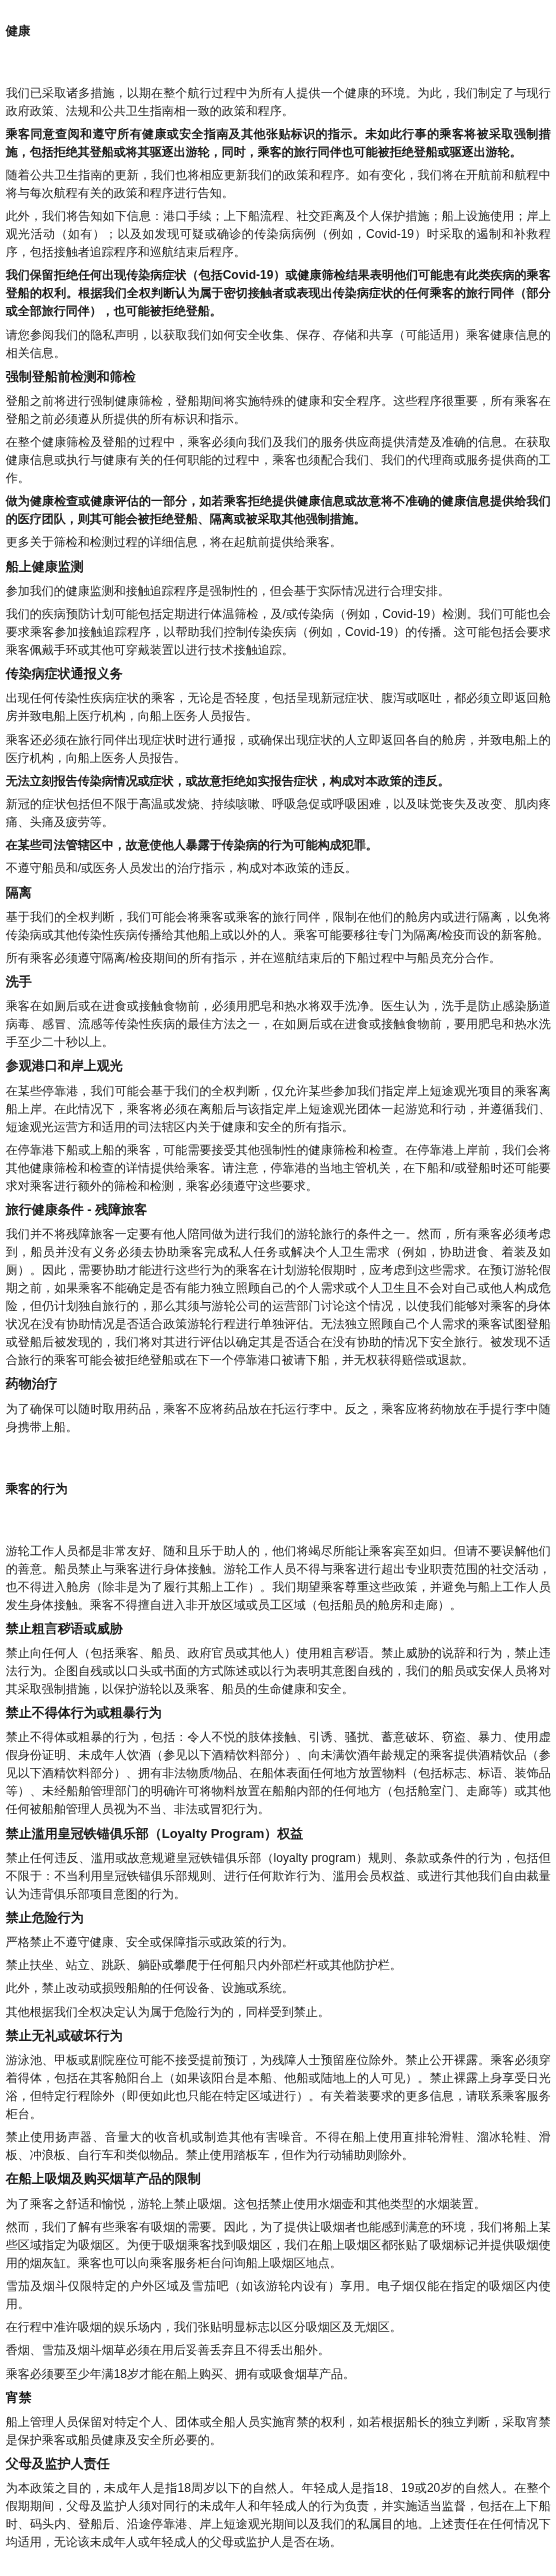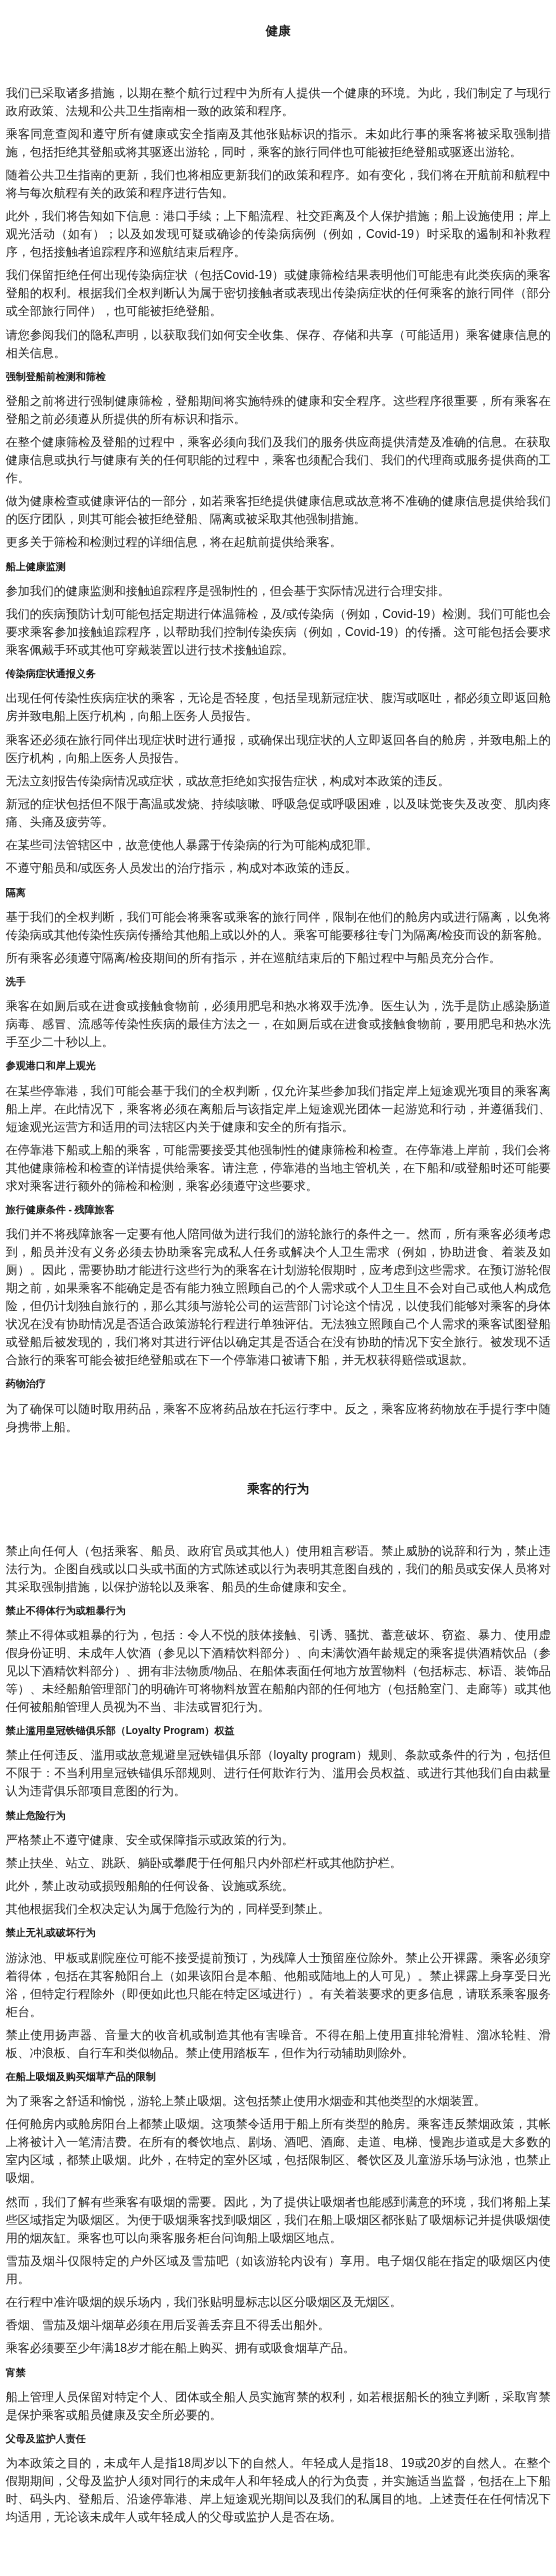--- a/index.html
+++ b/index.html
@@ -17,34 +17,34 @@
   }
   .doc p {
     font-size: 12px;
     line-height: 18px;
     margin: 5.2px 0;
     text-align: justify;
     text-justify: inter-ideograph;
     word-break: break-all;
   }
   .doc p.bold {
-    font-weight: 400;
+    font-weight: 700;
   }
   .doc h2 {
-    font-size: 10px;
+    font-size: 13px;
     line-height: 18px;
     margin: 6.2px 0;
     font-weight: 700;
   }
   .doc h1 {
     font-size: 12.4px;
     line-height: 18px;
     margin: 44px 0;
     font-weight: 700;
-    text-align: center;
+    text-align: left;
   }
   .doc h1:first-child {
     margin-top: 21.6px;
   }
 </style>
 </head>
 <body>
 
 <main class="doc" id="doc-root">
     <h1>健康</h1>
@@ -75,36 +75,37 @@
     <h2>洗手</h2>
     <p>乘客在如厕后或在进食或接触食物前，必须用肥皂和热水将双手洗净。医生认为，洗手是防止感染肠道病毒、感冒、流感等传染性疾病的最佳方法之一，在如厕后或在进食或接触食物前，要用肥皂和热水洗手至少二十秒以上。</p>
     <h2>参观港口和岸上观光</h2>
     <p>在某些停靠港，我们可能会基于我们的全权判断，仅允许某些参加我们指定岸上短途观光项目的乘客离船上岸。在此情况下，乘客将必须在离船后与该指定岸上短途观光团体一起游览和行动，并遵循我们、短途观光运营方和适用的司法辖区内关于健康和安全的所有指示。</p>
     <p>在停靠港下船或上船的乘客，可能需要接受其他强制性的健康筛检和检查。在停靠港上岸前，我们会将其他健康筛检和检查的详情提供给乘客。请注意，停靠港的当地主管机关，在下船和/或登船时还可能要求对乘客进行额外的筛检和检测，乘客必须遵守这些要求。</p>
     <h2>旅行健康条件 - 残障旅客</h2>
     <p>我们并不将残障旅客一定要有他人陪同做为进行我们的游轮旅行的条件之一。然而，所有乘客必须考虑到，船员并没有义务必须去协助乘客完成私人任务或解决个人卫生需求（例如，协助进食、着装及如厕）。因此，需要协助才能进行这些行为的乘客在计划游轮假期时，应考虑到这些需求。在预订游轮假期之前，如果乘客不能确定是否有能力独立照顾自己的个人需求或个人卫生且不会对自己或他人构成危险，但仍计划独自旅行的，那么其须与游轮公司的运营部门讨论这个情况，以使我们能够对乘客的身体状况在没有协助情况是否适合政策游轮行程进行单独评估。无法独立照顾自己个人需求的乘客试图登船或登船后被发现的，我们将对其进行评估以确定其是否适合在没有协助的情况下安全旅行。被发现不适合旅行的乘客可能会被拒绝登船或在下一个停靠港口被请下船，并无权获得赔偿或退款。</p>
     <h2>药物治疗</h2>
     <p>为了确保可以随时取用药品，乘客不应将药品放在托运行李中。反之，乘客应将药物放在手提行李中随身携带上船。</p>
     <h1>乘客的行为</h1>
+    <p>游轮工作人员都是非常友好、随和且乐于助人的，他们将竭尽所能让乘客宾至如归。但请不要误解他们的善意。船员禁止与乘客进行身体接触。游轮工作人员不得与乘客进行超出专业职责范围的社交活动，也不得进入舱房（除非是为了履行其船上工作）。我们期望乘客尊重这些政策，并避免与船上工作人员发生身体接触。乘客不得擅自进入非开放区域或员工区域（包括船员的舱房和走廊）。</p>
+    <h2>禁止粗言秽语或威胁</h2>
     <p>禁止向任何人（包括乘客、船员、政府官员或其他人）使用粗言秽语。禁止威胁的说辞和行为，禁止违法行为。企图自残或以口头或书面的方式陈述或以行为表明其意图自残的，我们的船员或安保人员将对其采取强制措施，以保护游轮以及乘客、船员的生命健康和安全。</p>
     <h2>禁止不得体行为或粗暴行为</h2>
     <p>禁止不得体或粗暴的行为，包括：令人不悦的肢体接触、引诱、骚扰、蓄意破坏、窃盗、暴力、使用虚假身份证明、未成年人饮酒（参见以下酒精饮料部分）、向未满饮酒年龄规定的乘客提供酒精饮品（参见以下酒精饮料部分）、拥有非法物质/物品、在船体表面任何地方放置物料（包括标志、标语、装饰品等）、未经船舶管理部门的明确许可将物料放置在船舶内部的任何地方（包括舱室门、走廊等）或其他任何被船舶管理人员视为不当、非法或冒犯行为。</p>
     <h2>禁止滥用皇冠铁锚俱乐部（Loyalty Program）权益</h2>
     <p>禁止任何违反、滥用或故意规避皇冠铁锚俱乐部（loyalty program）规则、条款或条件的行为，包括但不限于：不当利用皇冠铁锚俱乐部规则、进行任何欺诈行为、滥用会员权益、或进行其他我们自由裁量认为违背俱乐部项目意图的行为。</p>
     <h2>禁止危险行为</h2>
     <p>严格禁止不遵守健康、安全或保障指示或政策的行为。</p>
     <p>禁止扶坐、站立、跳跃、躺卧或攀爬于任何船只内外部栏杆或其他防护栏。</p>
     <p>此外，禁止改动或损毁船舶的任何设备、设施或系统。</p>
     <p>其他根据我们全权决定认为属于危险行为的，同样受到禁止。</p>
     <h2>禁止无礼或破坏行为</h2>
     <p>游泳池、甲板或剧院座位可能不接受提前预订，为残障人士预留座位除外。禁止公开裸露。乘客必须穿着得体，包括在其客舱阳台上（如果该阳台是本船、他船或陆地上的人可见）。禁止裸露上身享受日光浴，但特定行程除外（即便如此也只能在特定区域进行）。有关着装要求的更多信息，请联系乘客服务柜台。</p>
     <p>禁止使用扬声器、音量大的收音机或制造其他有害噪音。不得在船上使用直排轮滑鞋、溜冰轮鞋、滑板、冲浪板、自行车和类似物品。禁止使用踏板车，但作为行动辅助则除外。</p>
     <h2>在船上吸烟及购买烟草产品的限制</h2>
     <p>为了乘客之舒适和愉悦，游轮上禁止吸烟。这包括禁止使用水烟壶和其他类型的水烟装置。</p>
-    <p>任何舱房内或舱房阳台上都禁止吸烟。这项禁令适用于船上所有类型的舱房。乘客违反禁烟政策，其帐上将被计入一笔清洁费。在所有的餐饮地点、剧场、酒吧、酒廊、走道、电梯、慢跑步道或是大多数的室内区域，都禁止吸烟。此外，在特定的室外区域，包括限制区、餐饮区及儿童游乐场与泳池，也禁止吸烟。</p>
     <p>然而，我们了解有些乘客有吸烟的需要。因此，为了提供让吸烟者也能感到满意的环境，我们将船上某些区域指定为吸烟区。为便于吸烟乘客找到吸烟区，我们在船上吸烟区都张贴了吸烟标记并提供吸烟使用的烟灰缸。乘客也可以向乘客服务柜台问询船上吸烟区地点。</p>
     <p>雪茄及烟斗仅限特定的户外区域及雪茄吧（如该游轮内设有）享用。电子烟仅能在指定的吸烟区内使用。</p>
     <p>在行程中准许吸烟的娱乐场内，我们张贴明显标志以区分吸烟区及无烟区。</p>
     <p>香烟、雪茄及烟斗烟草必须在用后妥善丢弃且不得丢出船外。</p>
     <p>乘客必须要至少年满18岁才能在船上购买、拥有或吸食烟草产品。</p>
     <h2>宵禁</h2>
     <p>船上管理人员保留对特定个人、团体或全船人员实施宵禁的权利，如若根据船长的独立判断，采取宵禁是保护乘客或船员健康及安全所必要的。</p>
     <h2>父母及监护人责任</h2>
     <p>为本政策之目的，未成年人是指18周岁以下的自然人。年轻成人是指18、19或20岁的自然人。在整个假期期间，父母及监护人须对同行的未成年人和年轻成人的行为负责，并实施适当监督，包括在上下船时、码头内、登船后、沿途停靠港、岸上短途观光期间以及我们的私属目的地。上述责任在任何情况下均适用，无论该未成年人或年轻成人的父母或监护人是否在场。</p>
   </main>

